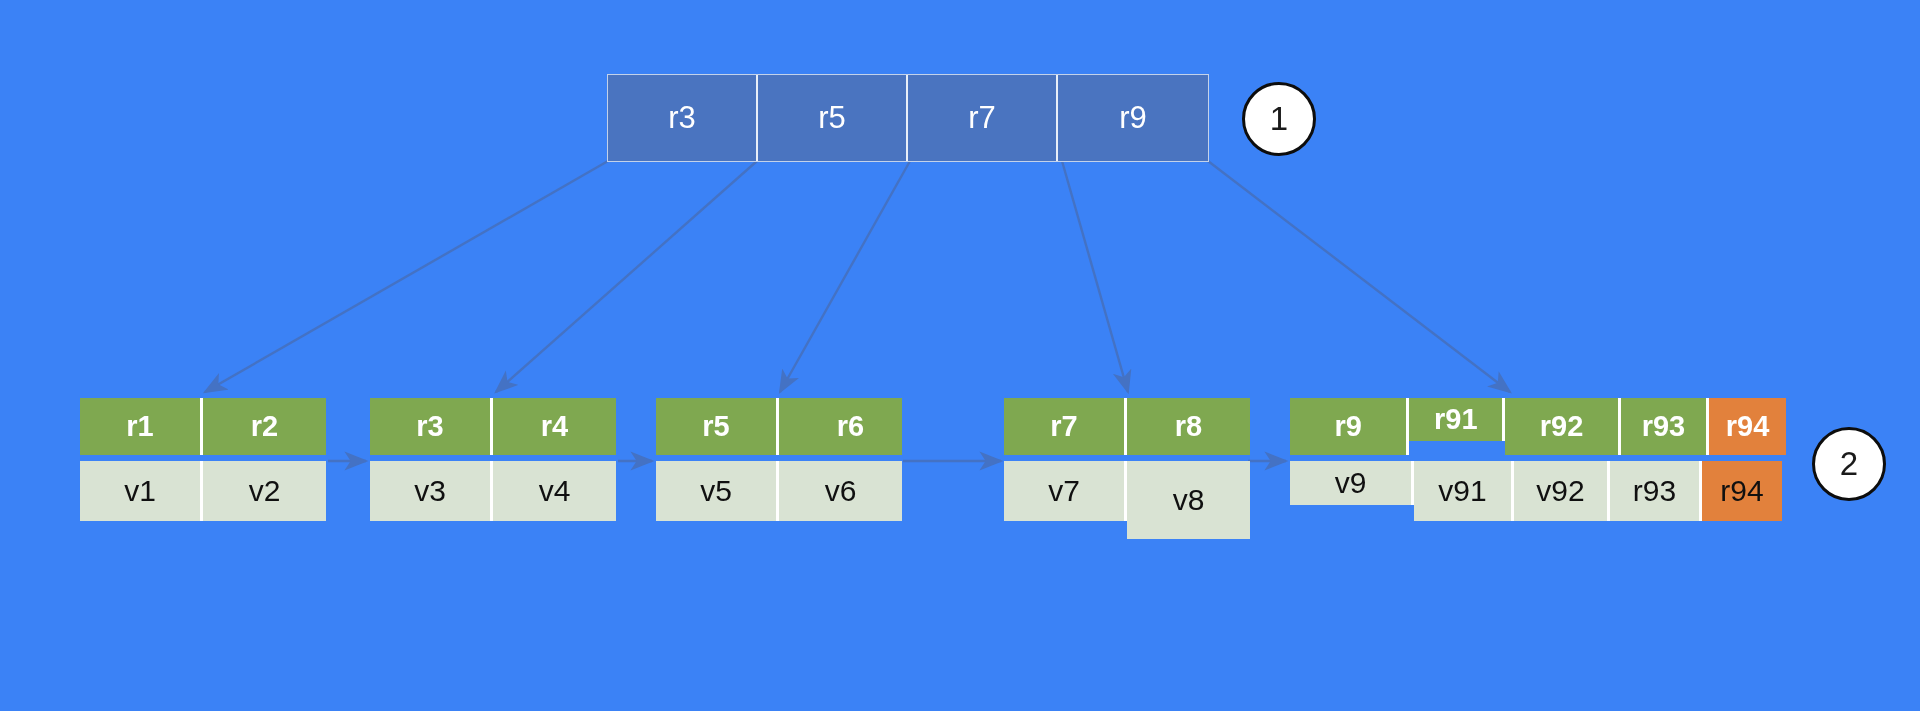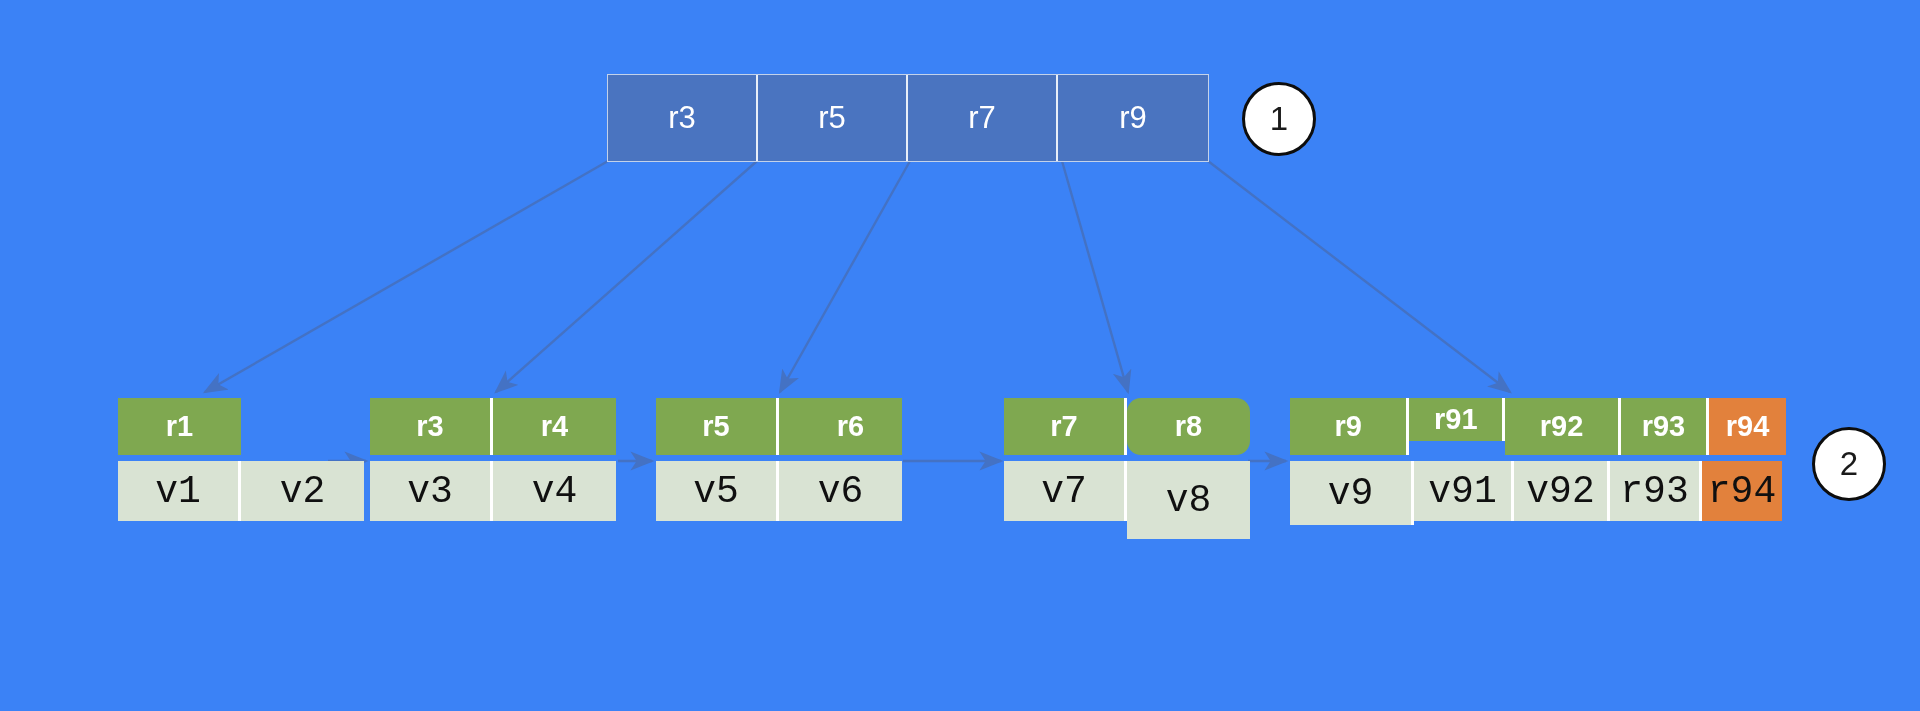--- a/index.html
+++ b/index.html
@@ -68,22 +68,21 @@
   .cell.key {
     background: #7fa850;
     color: #ffffff;
     font-weight: bold;
     font-size: 29px;
   }
   .cell.val {
     background: #d9e3d3;
     color: #101010;
     font-weight: 400;
-    font-size: 38px;
-    font-family: Liberation Mono, monospace;
+    font-size: 30px;
   }
   .cell.key.overflow {
     background: #e2813c;
     color: #ffffff;
   }
   .cell.val.overflow {
     background: #e2813c;
     color: #101010;
   }
 
@@ -137,24 +136,27 @@
       <span>r5</span>
     </div>
     <div class="root-cell" style="width:150px;">
       <span>r7</span>
     </div>
     <div class="root-cell" style="width:150px;">
       <span>r9</span>
     </div>
   </div>
 
-  <div class="leaf-node" style="left:80px; top:398px; width:246px;margin-left:38px;">
+  <div class="leaf-node" style="left:80px; top:398px; width:246px;">
     <div class="leaf-row keys">
       <div class="cell key" style="width:123px; height:57px;">
         <span>r1</span>
+      </div>
+      <div class="cell key" style="width:123px; height:57px;">
+        <span>r2</span>
       </div>
     </div>
     <div class="leaf-row values">
       <div class="cell val" style="width:123px; height:60px;">
         <span>v1</span>
       </div>
       <div class="cell val" style="width:123px; height:60px;">
         <span>v2</span>
       </div>
     </div>
@@ -196,21 +198,21 @@
         <span>v6</span>
       </div>
     </div>
   </div>
 
   <div class="leaf-node" style="left:1004px; top:398px; width:246px;">
     <div class="leaf-row keys">
       <div class="cell key" style="width:123px; height:57px;">
         <span>r7</span>
       </div>
-      <div class="cell key" style="width:123px; height:57px;border-radius:14px;">
+      <div class="cell key" style="width:123px; height:57px;">
         <span>r8</span>
       </div>
     </div>
     <div class="leaf-row values">
       <div class="cell val" style="width:123px; height:60px;">
         <span>v7</span>
       </div>
       <div class="cell val" style="width:123px; height:78px;">
         <span>v8</span>
       </div>
@@ -229,21 +231,21 @@
         <span>r92</span>
       </div>
       <div class="cell key" style="width:92px; height:57px;">
         <span>r93</span>
       </div>
       <div class="cell key overflow" style="width:80px; height:57px;">
         <span>r94</span>
       </div>
     </div>
     <div class="leaf-row values">
-      <div class="cell val" style="width:124px; height:64px;">
+      <div class="cell val" style="width:124px; height:44px;">
         <span>v9</span>
       </div>
       <div class="cell val" style="width:100px; height:60px;">
         <span>v91</span>
       </div>
       <div class="cell val" style="width:96px; height:60px;">
         <span>v92</span>
       </div>
       <div class="cell val" style="width:92px; height:60px;">
         <span>r93</span>

